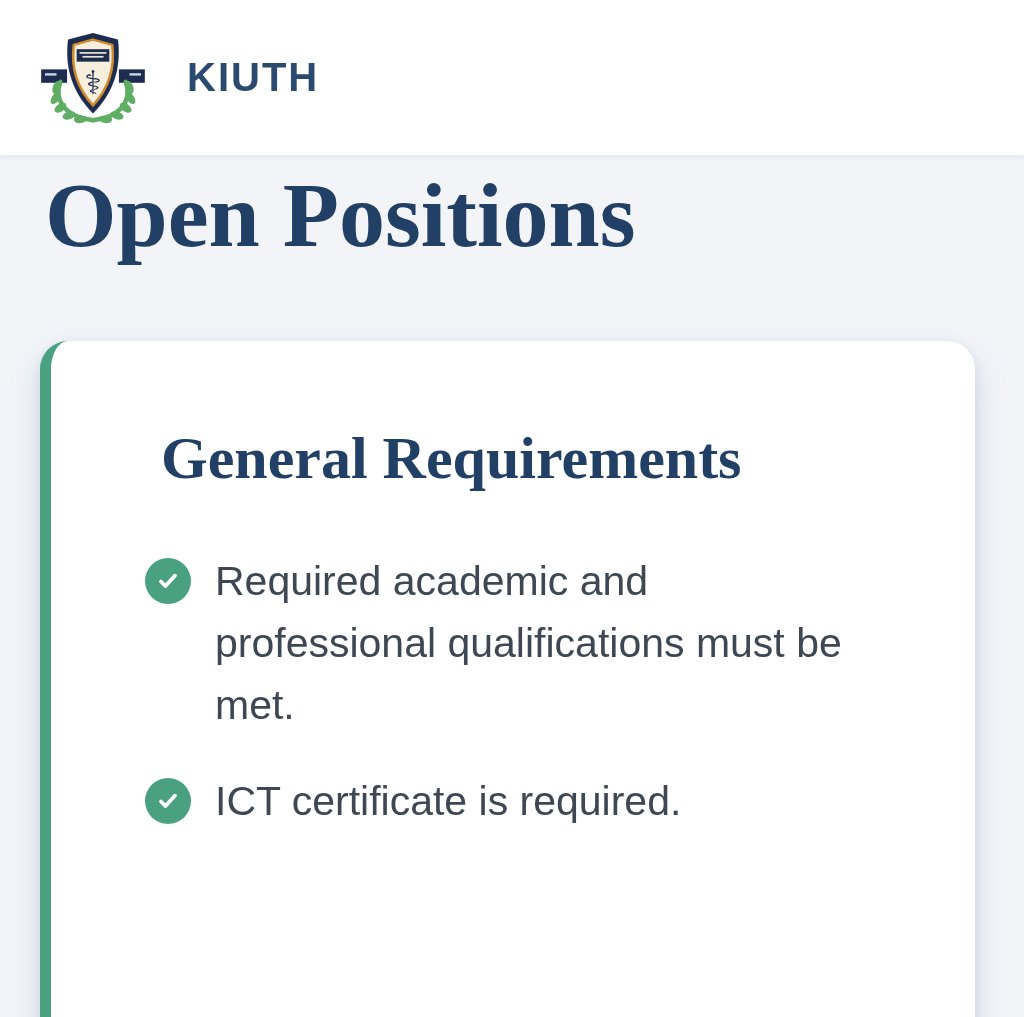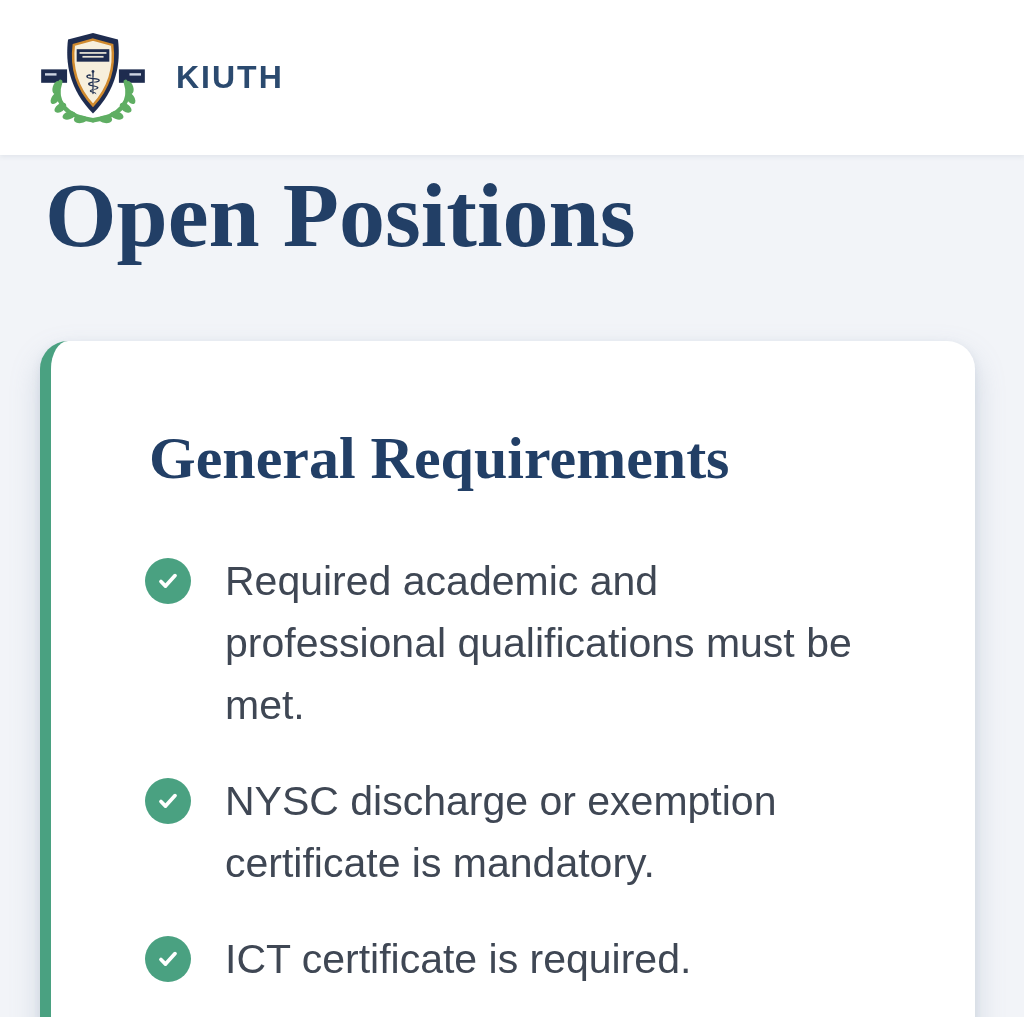--- a/index.html
+++ b/index.html
@@ -20,21 +20,21 @@
   body{font-family:"Liberation Sans",sans-serif;background:var(--section-bg);}
 
   .header{
     width:100%;height:155px;background:var(--header-bg);
     display:flex;align-items:center;padding-left:40px;
     box-shadow:0 2px 5px rgba(40,60,90,0.08);
     position:relative;z-index:2;
   }
   .logo{width:106px;height:96px;flex:0 0 auto;}
   .brand-name{
-    margin-left:30px;font-size:32px;font-weight:700;
+    margin-left:41px;font-size:40px;font-weight:700;
     color:var(--brand-navy);letter-spacing:2px;
   }
 
   .main{
     width:100%;height:705px;background:var(--section-bg);
     padding-top:6px;position:relative;z-index:1;
   }
   .page-title{
     font-family:"Liberation Serif","DejaVu Serif",serif;
     font-weight:700;font-size:92px;line-height:1.0;
@@ -45,27 +45,27 @@
     width:935px;margin:80px 0 0 40px;height:720px;
     background:var(--card-bg);
     border-left:11px solid var(--green);
     border-radius:28px;
     box-shadow:0 14px 30px rgba(120,140,170,0.28),0 3px 8px rgba(120,140,170,0.14);
     padding:86px 90px 0 94px;
   }
   .card-heading{
     font-family:"Liberation Serif","DejaVu Serif",serif;
     font-weight:700;font-size:60px;line-height:1.05;
-    color:var(--navy);margin-left:4px;
+    color:var(--navy);margin-left:16px;
   }
   .req-list{
     list-style:none;margin-top:60px;
   }
   .req-item{
-    display:flex;align-items:flex-start;gap:34px;
+    display:flex;align-items:flex-start;gap:24px;
     margin-bottom:34px;
   }
   .check-badge{
     width:46px;height:46px;border-radius:50%;
     background:var(--green);flex:0 0 auto;margin-top:8px;
     display:flex;align-items:center;justify-content:center;
   }
   .check-badge svg{width:26px;height:26px;display:block;}
   .req-text{
     font-size:41px;line-height:62px;color:var(--body-text);
@@ -124,25 +124,17 @@
             </svg>
         </span>
         <span class="req-text">Required academic and professional qualifications must be met.</span>
       </li>
       <li class="req-item">
         <span class="check-badge">
           <svg viewBox="0 0 24 24">
               <path d="M5.5 12.5l4.2 4.2L18.5 7" stroke="#ffffff" stroke-width="3.4" fill="none" stroke-linecap="round" stroke-linejoin="round"></path>
             </svg>
         </span>
-        <span class="req-text">NYSC discharge or exemption certificate is mandatory.</span>
-      </li>
-      <li class="req-item">
-        <span class="check-badge">
-          <svg viewBox="0 0 24 24">
-              <path d="M5.5 12.5l4.2 4.2L18.5 7" stroke="#ffffff" stroke-width="3.4" fill="none" stroke-linecap="round" stroke-linejoin="round"></path>
-            </svg>
-        </span>
         <span class="req-text">ICT certificate is required.</span>
       </li>
     </ul>
   </section>
 </main>
 
 </body></html>

